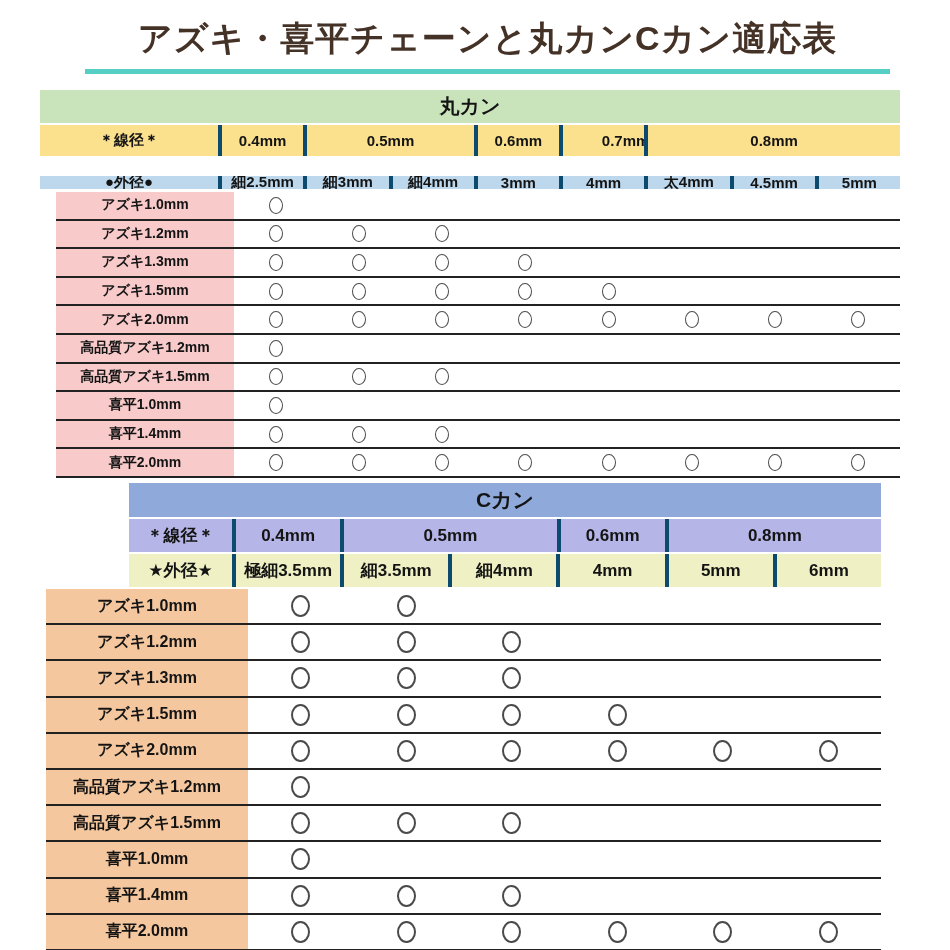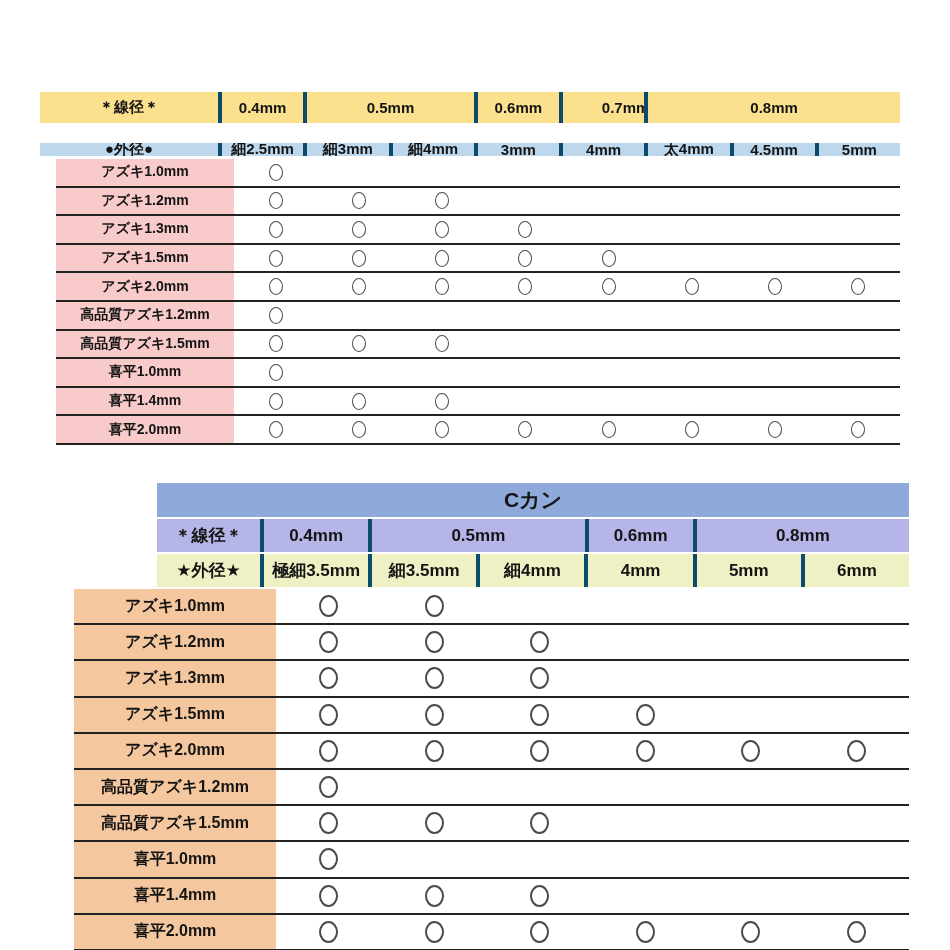--- a/index.html
+++ b/index.html
@@ -21,21 +21,21 @@
     text-align: center;
     font-size: 34px;
     letter-spacing: 1px;
     color: var(--title_text);
     border-bottom: 5px solid var(--underline);
     padding-bottom: 7px;
     white-space: nowrap;
   }
   section.table { position: absolute; }
   .t1 { left: 40px; top: 90px;  width: 860px; }
-  .t2 { left: 58px; top: 483px; width: 851px; }
+  .t2 { left: 30px; top: 483px; width: 851px; }
 
   .tbar {
     display: flex; align-items: center; justify-content: center;
     font-size: 20px;
   }
   .t1 .tbar { height: 33px; background: var(--t1_header); }
   .t2 .tbar { height: 34px; background: var(--t2_header); margin-left: 99px; width: 752px; font-size: 21px; }
 
   .hrow { display: grid; margin-top: 2px; }
   .t1 .hrow { grid-template-columns: 178px repeat(8, 1fr); height: 31px; font-size: 15px; }
@@ -68,22 +68,24 @@
   .cell { display: flex; align-items: center; justify-content: center; }
   .mark { border-radius: 50%; background: transparent; }
   .t1 .mark { width: 12px; height: 15px; border: 1.6px solid var(--circle); }
   .t2 .mark { width: 15px; height: 18px; border: 2px solid var(--circle); }
 </style>
 </head>
 <body>
 
 <div class="page">
 
+  <div class="title">アズキ・喜平チェーンと丸カンCカン適応表</div>
 
   <section class="table t1">
+    <div class="tbar">丸カン</div>
     <div class="hrow wire">
       <div class="hcell">＊線径＊</div>
     <div class="hcell" style="grid-column: span 1;">0.4mm</div>
         <div class="hcell" style="grid-column: span 2;">0.5mm</div>
         <div class="hcell" style="grid-column: span 1;">0.6mm</div>
         <div class="hcell" style="grid-column: span 1; padding-left: 44px;">0.7mm</div>
         <div class="hcell" style="grid-column: span 3;">0.8mm</div>
       </div>
     <div class="hrow outer">
       <div class="hcell">●外径●</div>

